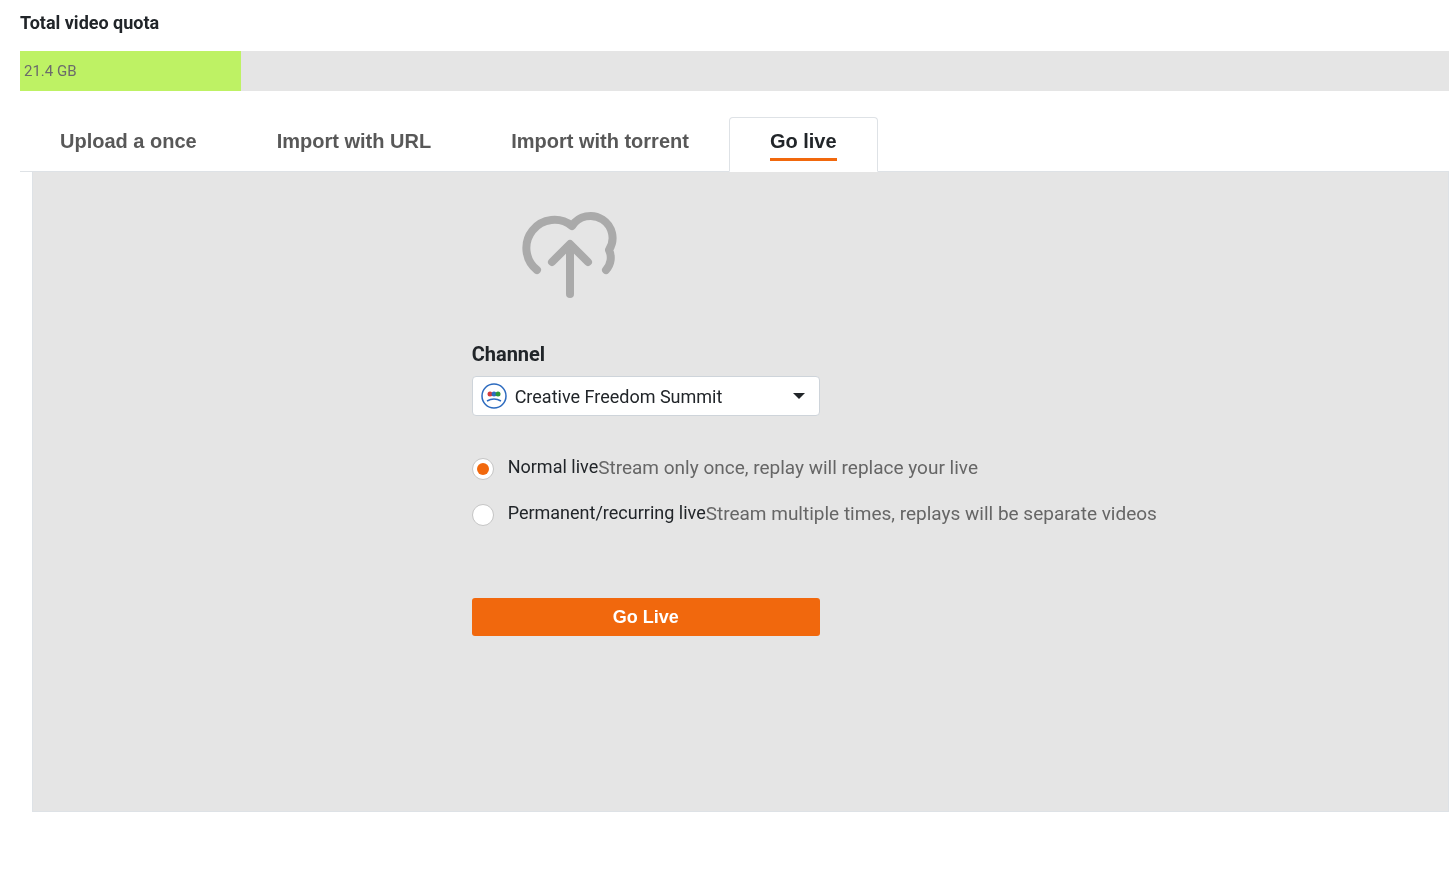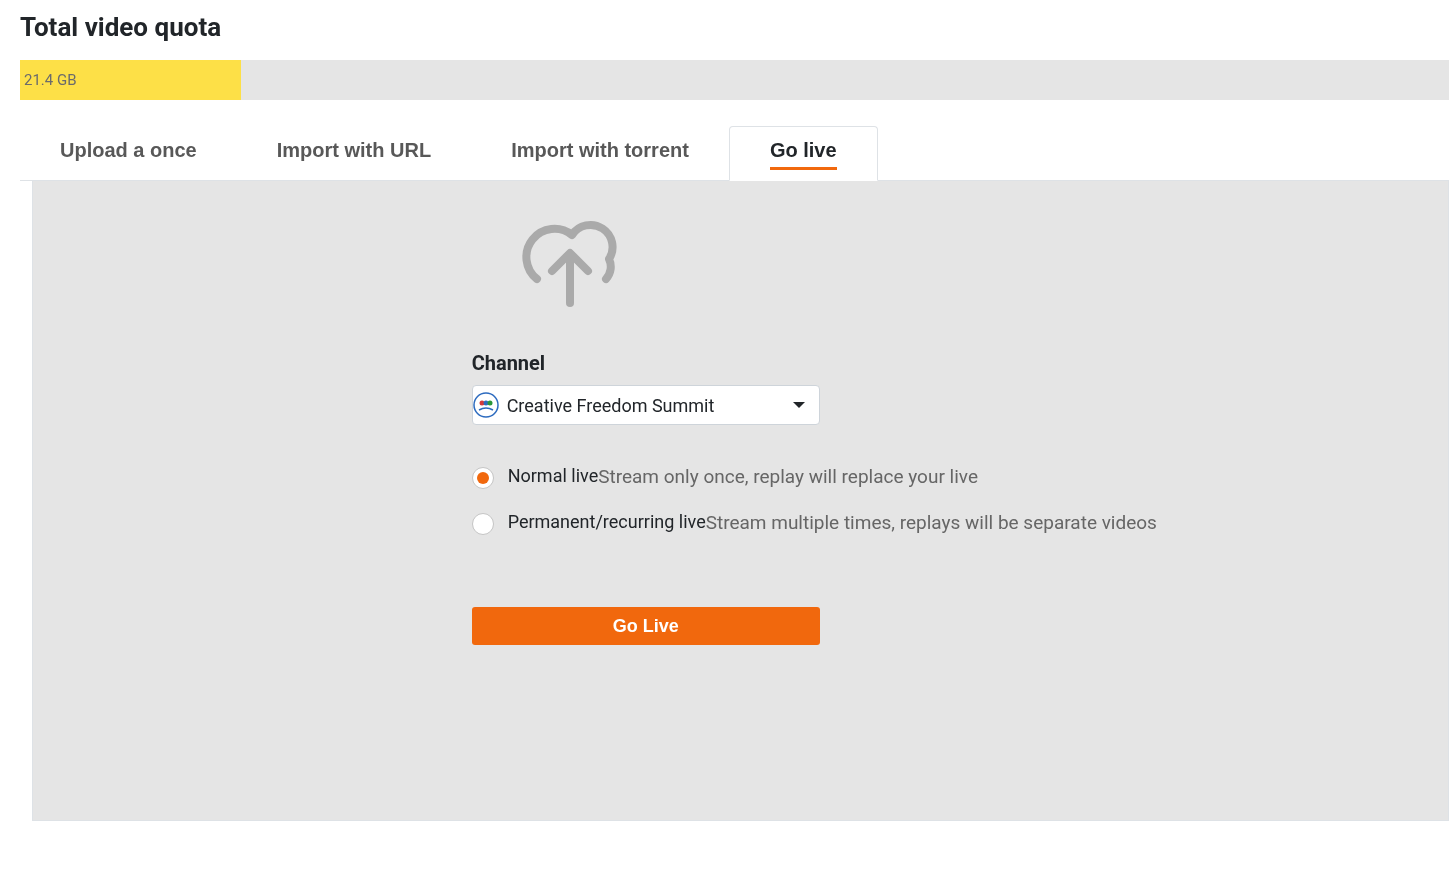--- a/index.html
+++ b/index.html
@@ -7,34 +7,34 @@
       margin: 0;
       padding: 0;
     }
     body {
       font-family: -apple-system, BlinkMacSystemFont, "Segoe UI", Roboto, Helvetica, Arial, sans-serif;
       background: #ffffff;
       color: #212529;
       padding: 0;
     }
     .page-title {
-      font-size: 26px;
+      font-size: 18px;
       font-weight: 700;
       color: #212529;
       padding: 12px 20px 18px 20px;
     }
     .quota-bar {
       height: 40px;
       background: #e5e5e5;
       margin-left: 20px;
       position: relative;
     }
     .quota-fill {
       height: 100%;
-      background: #fde047;
+      background: #bef264;
       display: flex;
       align-items: center;
       padding-left: 4px;
       width: 15.5%;
     }
     .quota-text {
       font-size: 15px;
       color: #6b6b6b;
     }
     .tabs {
@@ -113,21 +113,21 @@
       background: #ffffff;
       border: 1px solid #ced4da;
       border-radius: 4px;
       display: flex;
       align-items: center;
       padding: 0 14px 0 10px;
       cursor: pointer;
       position: relative;
     }
     .select-wrap.with-avatar {
-      padding-left: 0;
+      padding-left: 8px;
       justify-content: center;
     }
     .channel-avatar {
       width: 26px;
       height: 26px;
       border-radius: 50%;
       margin-right: 8px;
       display: flex;
       align-items: center;
       justify-content: center;

